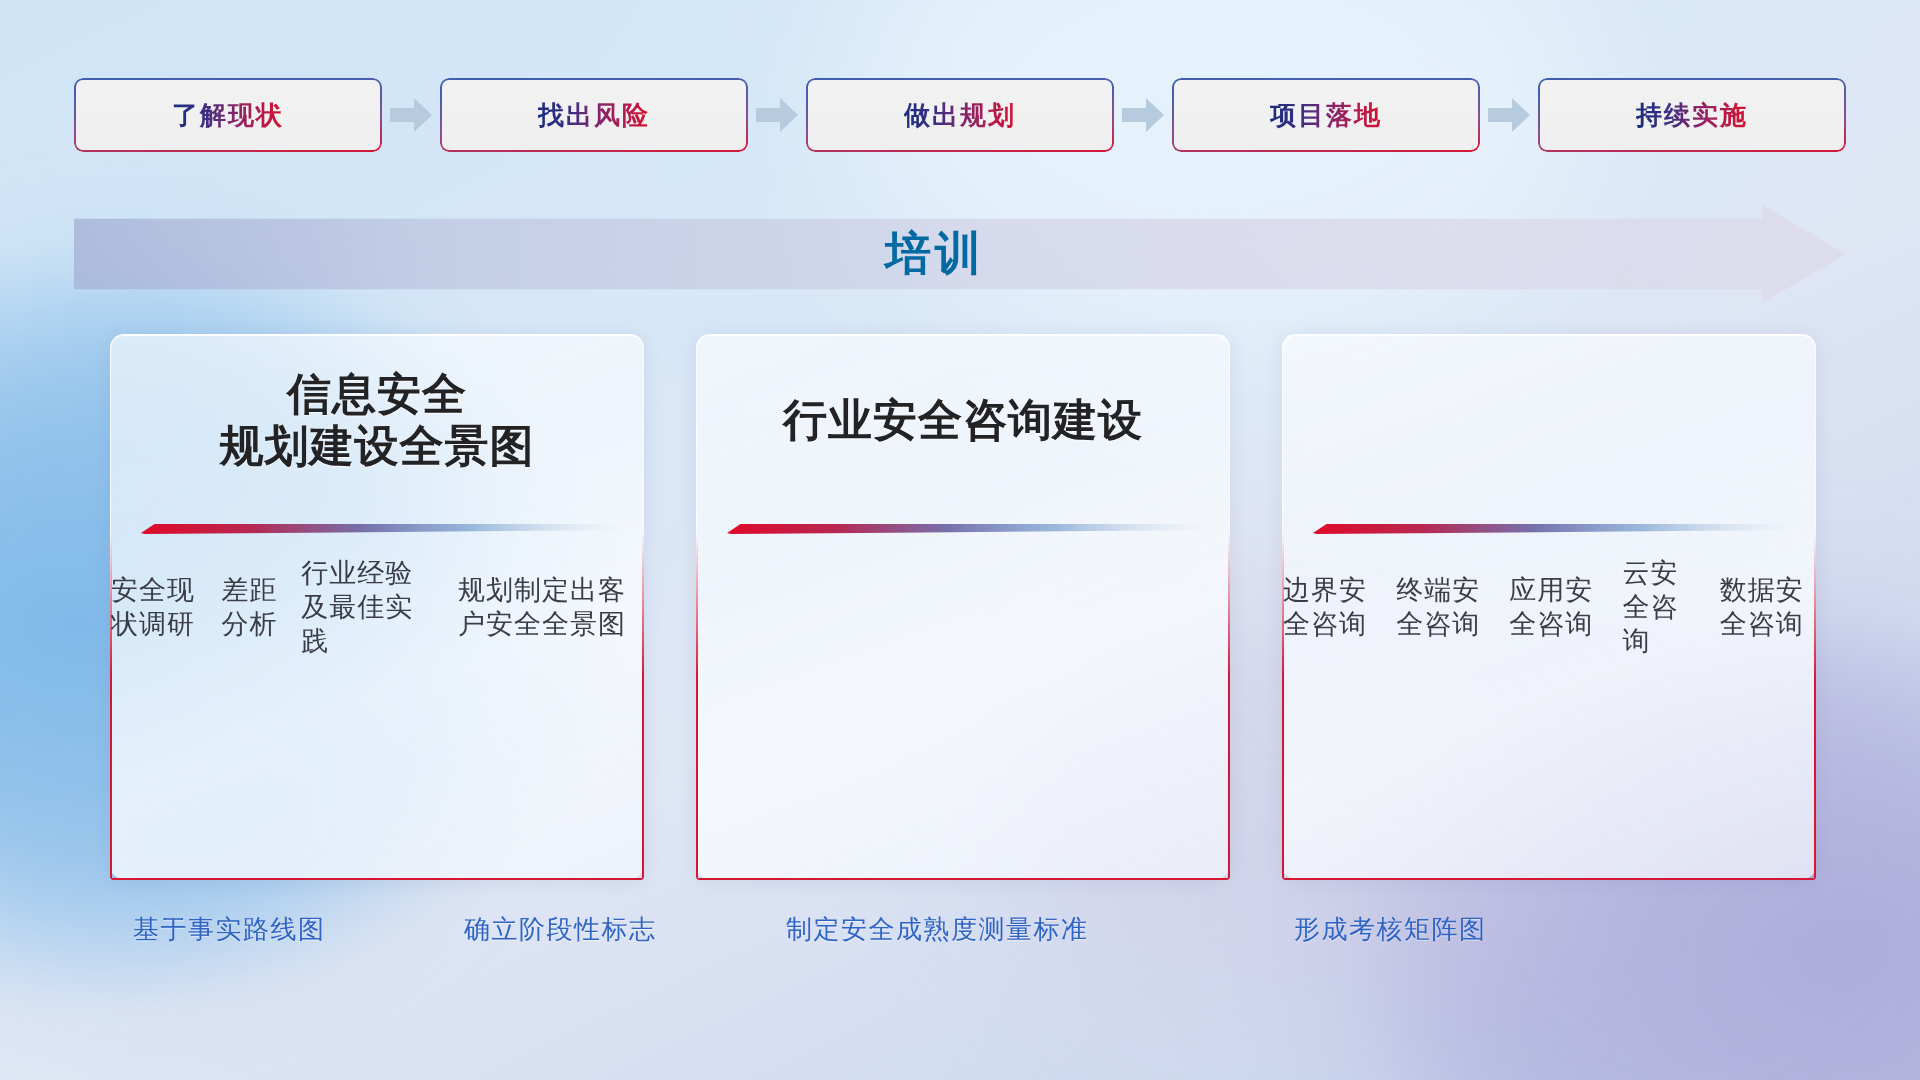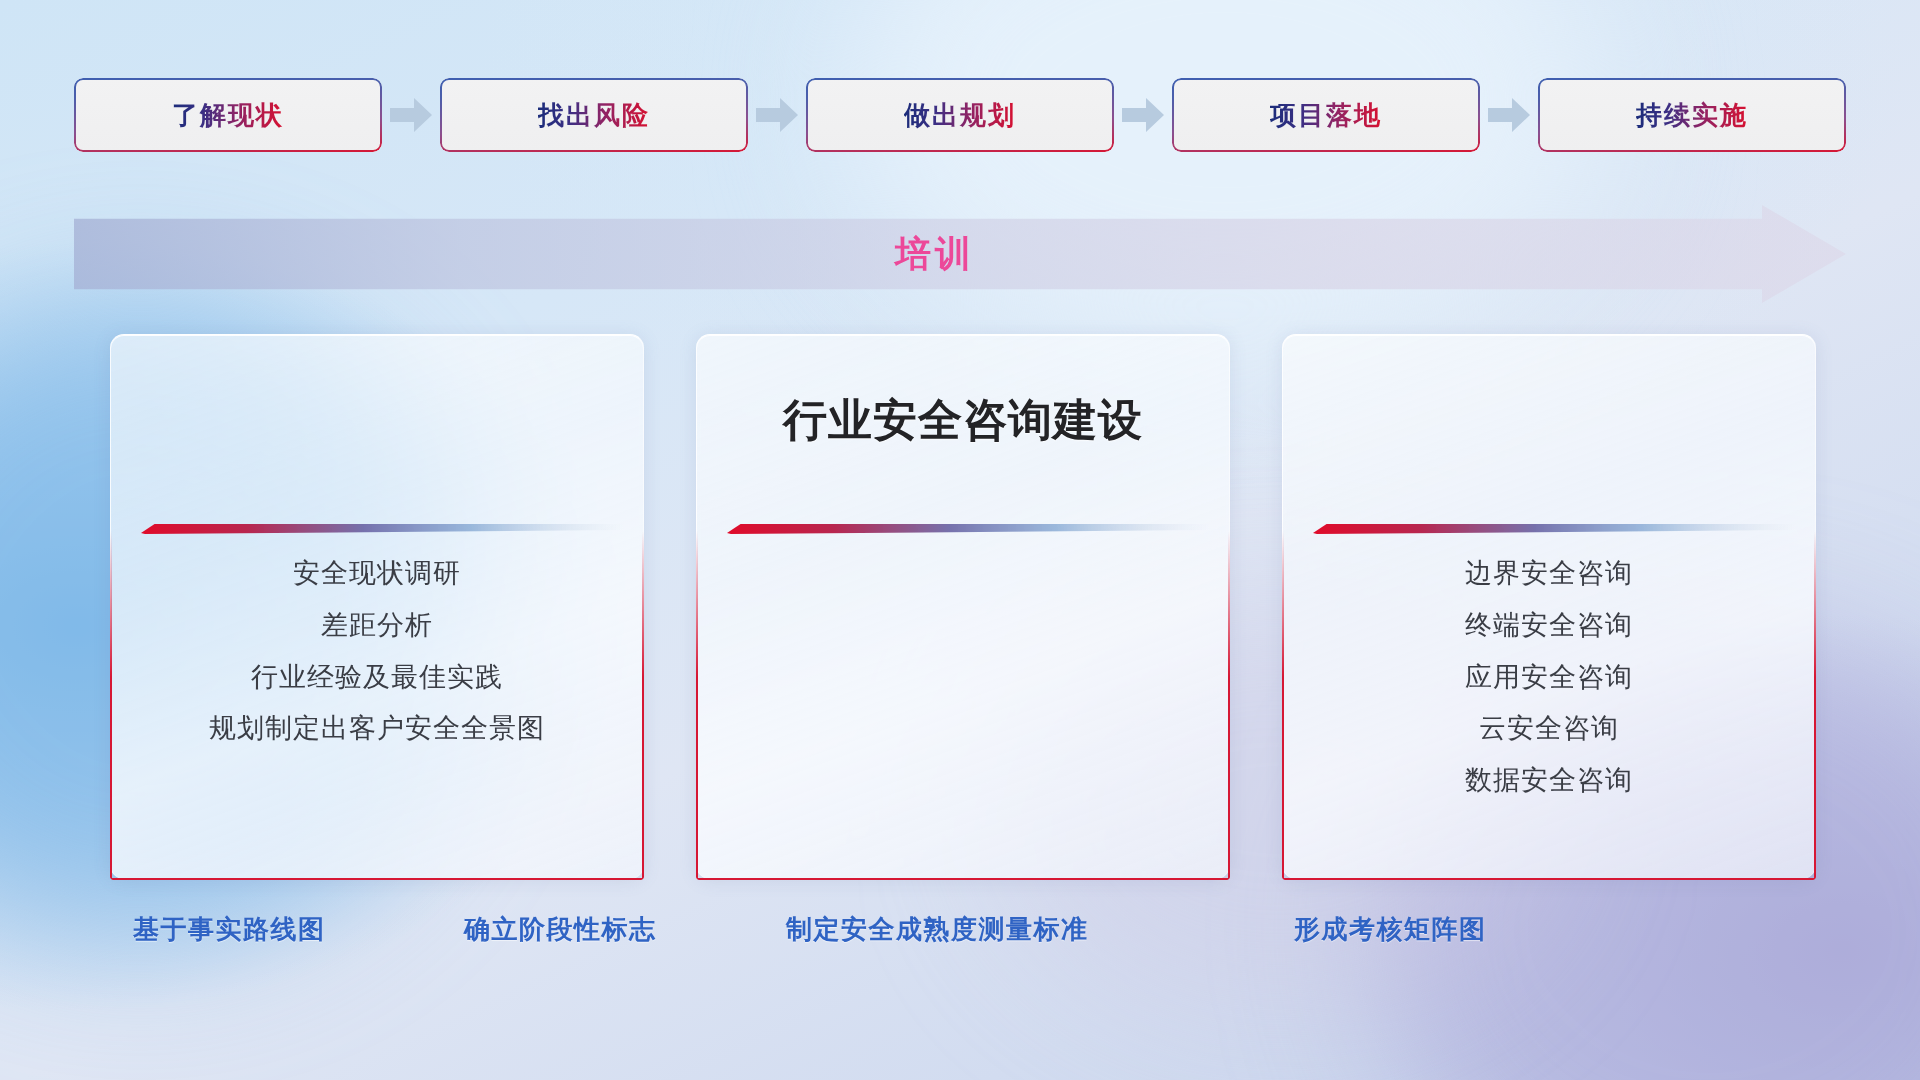--- a/index.html
+++ b/index.html
@@ -60,21 +60,21 @@
       rgba(166,178,214,0.78) 0%,
       rgba(190,197,224,0.72) 22%,
       rgba(206,207,229,0.66) 48%,
       rgba(214,208,228,0.60) 72%,
       rgba(220,212,230,0.50) 100%);
     clip-path:polygon(0 14%, calc(100% - 84px) 14%, calc(100% - 84px) 0,
                       100% 50%, calc(100% - 84px) 100%, calc(100% - 84px) 86%, 0 86%);
   }
   .banner-label {
     position:absolute; inset:0; display:flex; align-items:center; justify-content:center;
-    font-size:36px; font-weight:bold; color:#ec4899; letter-spacing:4px;
+    font-size:46px; font-weight:bold; color:#0369a1; letter-spacing:4px;
     padding-right:50px;
   }
 
   
   .cards {
     position:absolute; left:110px; top:334px; width:1706px; height:545px;
     display:flex; justify-content:space-between;
   }
   .card {
     width:534px; height:545px; position:relative;
@@ -114,33 +114,33 @@
   }
   .card-title .ln { display:block; }
 
   .card-divider {
     position:absolute; left:30px; right:18px; top:186px; height:14px;
   }
   .card-divider svg { display:block; width:100%; height:100%; }
 
   .card-list {
     position:absolute; left:0; right:0; top:222px;
-    display:flex; flex-direction:column; align-items:center; gap:18px;
+    display:flex; flex-direction:row; align-items:center; gap:18px;
   }
   .card-list li {
     list-style:none; font-size:27px; color:#3a3d45; letter-spacing:1px;
     line-height:1.25;
   }
 
   
   .captions {
     position:absolute; left:0; top:912px; width:1920px; height:46px;
   }
   .caption {
-    position:absolute; font-size:26px; font-weight:bold; color:#2f63c4;
+    position:absolute; font-size:26px; font-weight:normal; color:#2f63c4;
     letter-spacing:1.5px; white-space:nowrap;
     text-shadow:0 1px 1px rgba(255,255,255,0.55);
   }
   .cap-0 { left:133px; }
   .cap-1 { left:464px; }
   .cap-2 { left:786px; }
   .cap-3 { left:1294px; }
 </style>
 </head>
 <body>
@@ -195,20 +195,24 @@
 
 <div class="banner">
   <div class="banner-shape"></div>
   <div class="banner-label">培训</div>
 </div>
 
 <div class="cards">
 
   <div class="card">
     <div class="card-bottom"></div>
+    <div class="card-title">
+      <span class="ln">信息安全</span>
+      <span class="ln">规划建设全景图</span>
+    </div>
     <div class="card-divider">
       <svg viewBox="0 0 500 14" preserveAspectRatio="none">
         <defs>
           <linearGradient id="dv1" x1="0" y1="0" x2="1" y2="0">
             <stop offset="0%" stop-color="#e00b2a" stop-opacity="1"></stop>
             <stop offset="22%" stop-color="#b8264f" stop-opacity="1"></stop>
             <stop offset="46%" stop-color="#6f6aa8" stop-opacity="0.95"></stop>
             <stop offset="68%" stop-color="#7ea3d0" stop-opacity="0.75"></stop>
             <stop offset="100%" stop-color="#cfd9e6" stop-opacity="0"></stop>
           </linearGradient>

